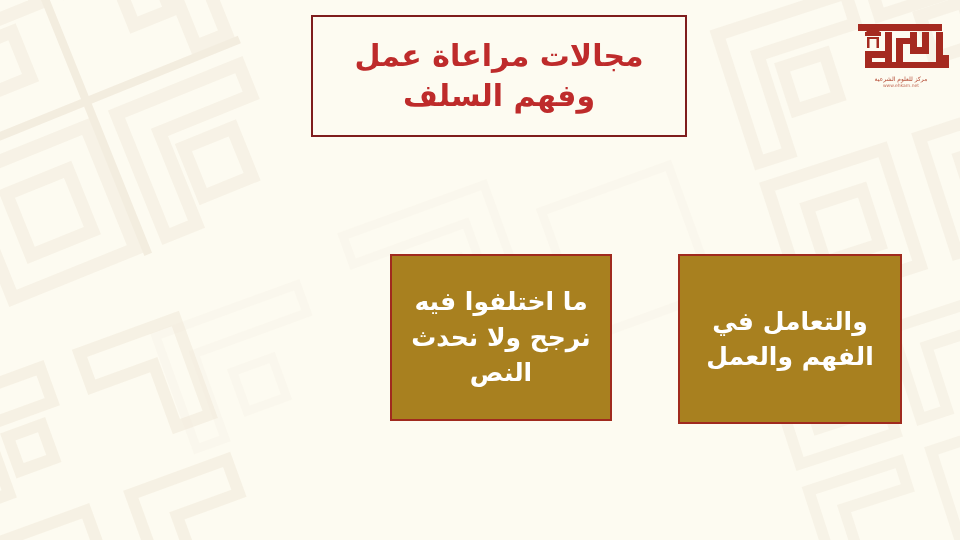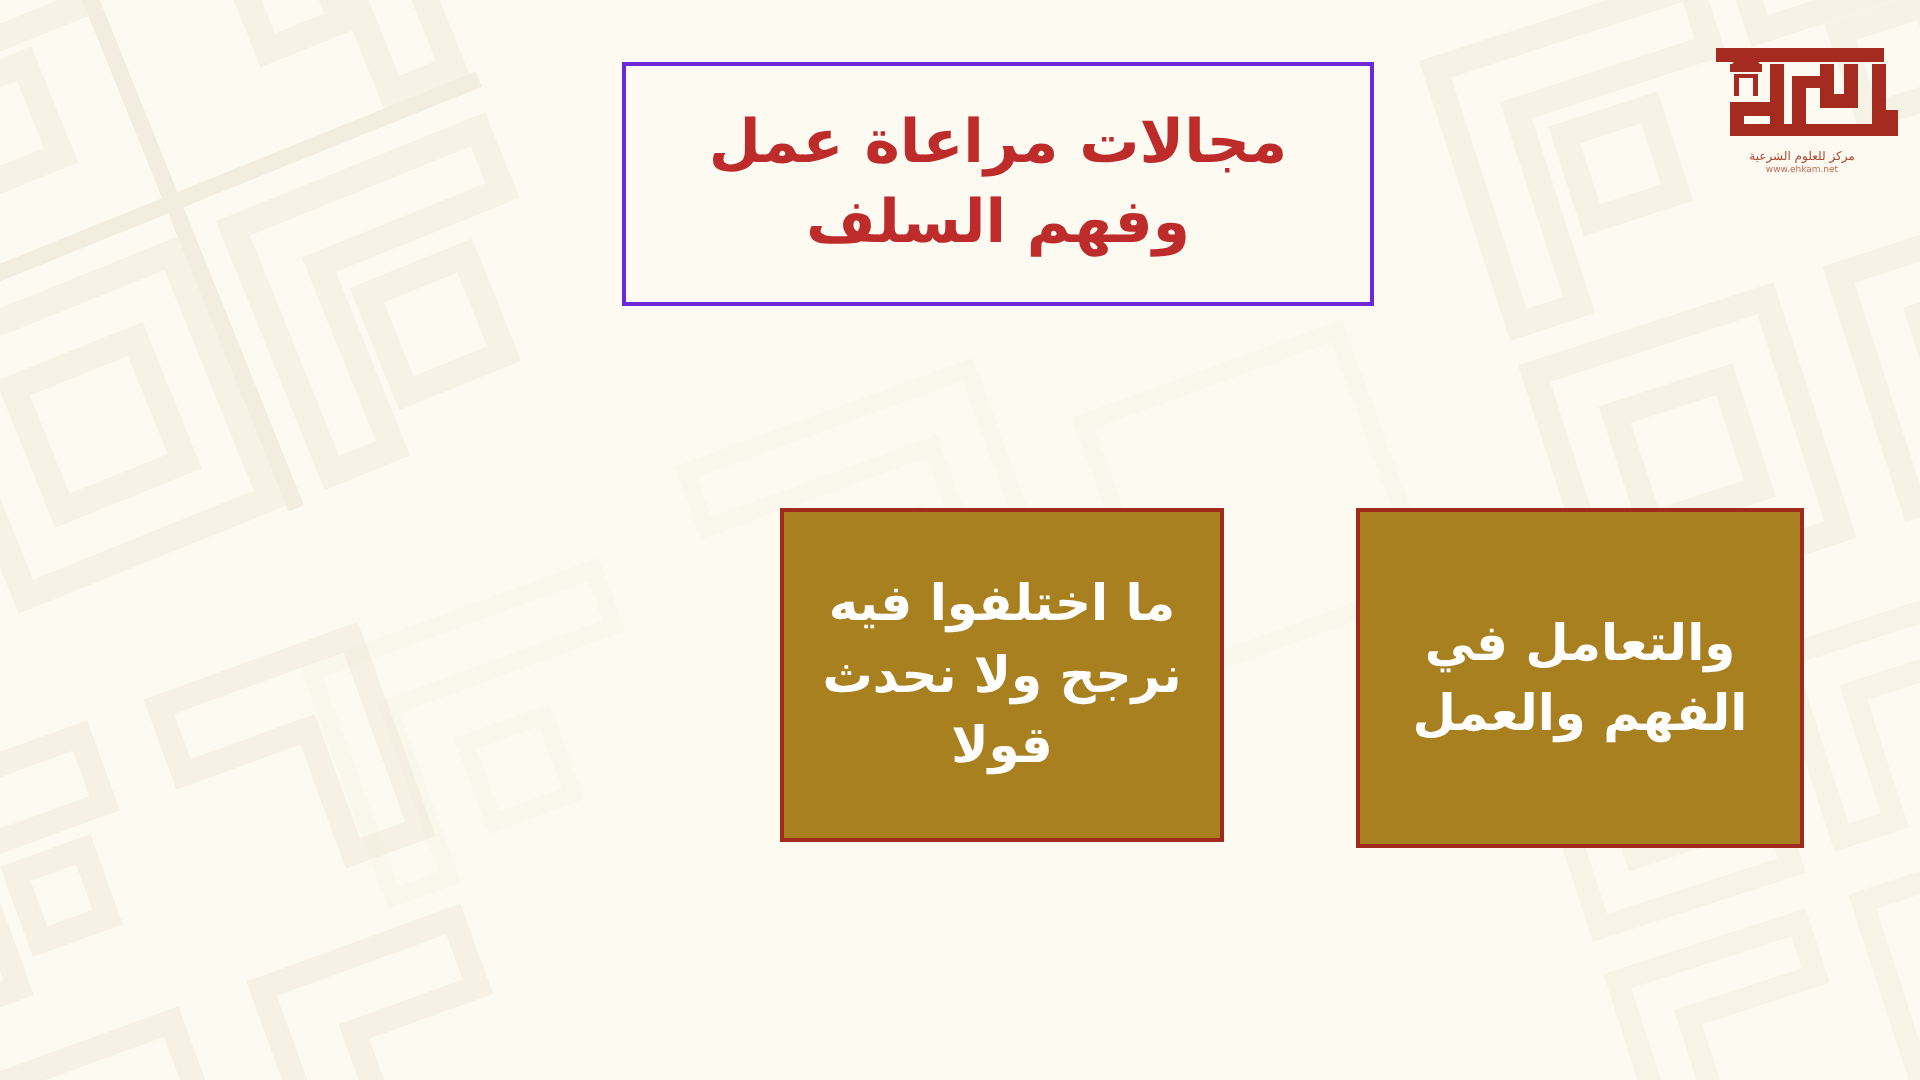--- a/index.html
+++ b/index.html
@@ -42,26 +42,25 @@
 
   
   #title-card {
     position: absolute;
     left: 311px;
     top: 15px;
     width: 376px;
     height: 122px;
     box-sizing: border-box;
     background: #FDFBF1;
-    border: 2px solid #6d28d9;
+    border: 2px solid #7f1d1d;
     display: flex;
     align-items: center;
     justify-content: center;
     padding: 4px 16px;
-    margin-top: 16px;
   }
   #title-text {
     color: #BE2B2B;
     font-size: 30px;
     font-weight: bold;
     line-height: 1.35;
     text-align: center;
     direction: rtl;
     white-space: pre-line;
     font-family: "DejaVu Sans", "Liberation Sans", sans-serif;
@@ -195,21 +194,21 @@
 
   <div id="title-card">
     <div id="title-text">مجالات مراعاة عمل وفهم السلف</div>
   </div>
 
   <div id="box-right" class="gold-box">
     <div class="gold-box-text">والتعامل في الفهم والعمل</div>
   </div>
 
   <div id="box-mid" class="gold-box">
-    <div class="gold-box-text">ما اختلفوا فيه نرجح ولا نحدث قولا</div>
+    <div class="gold-box-text">ما اختلفوا فيه نرجح ولا نحدث النص</div>
   </div>
 
 
   <div id="logo">
     <svg id="logo-mark" width="98" height="56" viewBox="0 0 98 56">
 
       <rect x="6" y="6" width="84" height="7" fill="#A52A20"></rect>
 
       <g fill="#A52A20">
         <path d="M14 14 q7 -8 14 0 z"></path>

